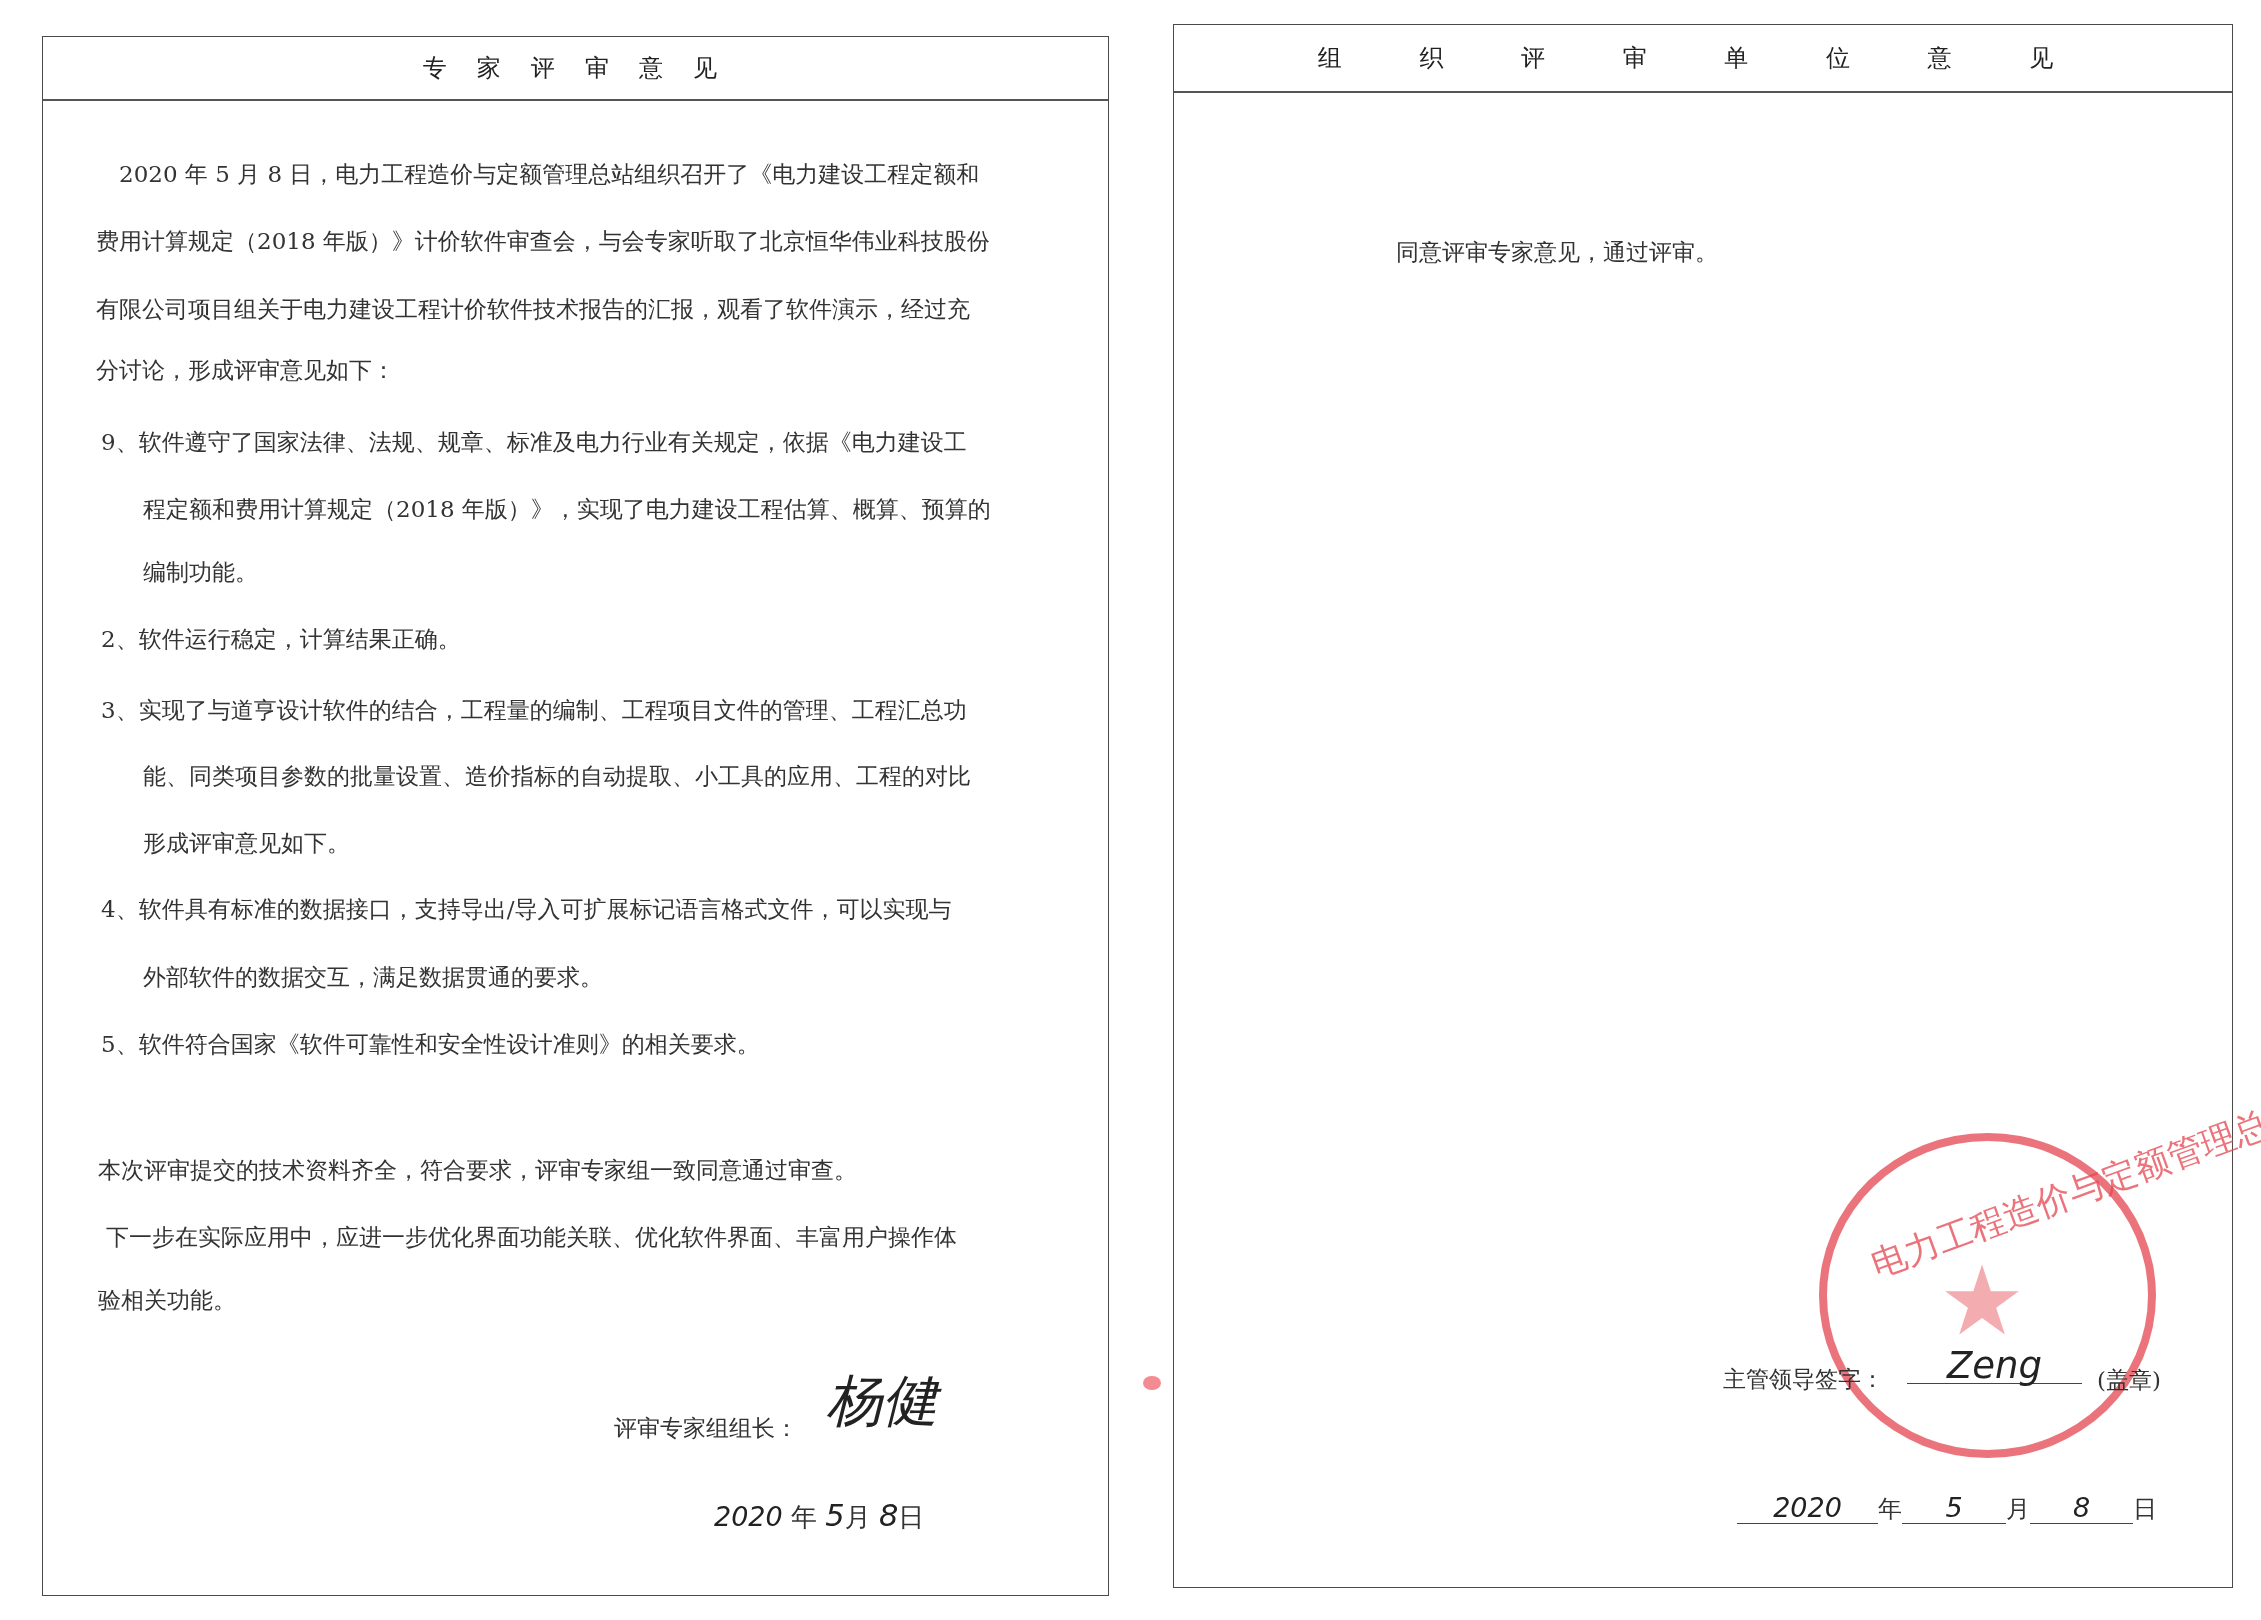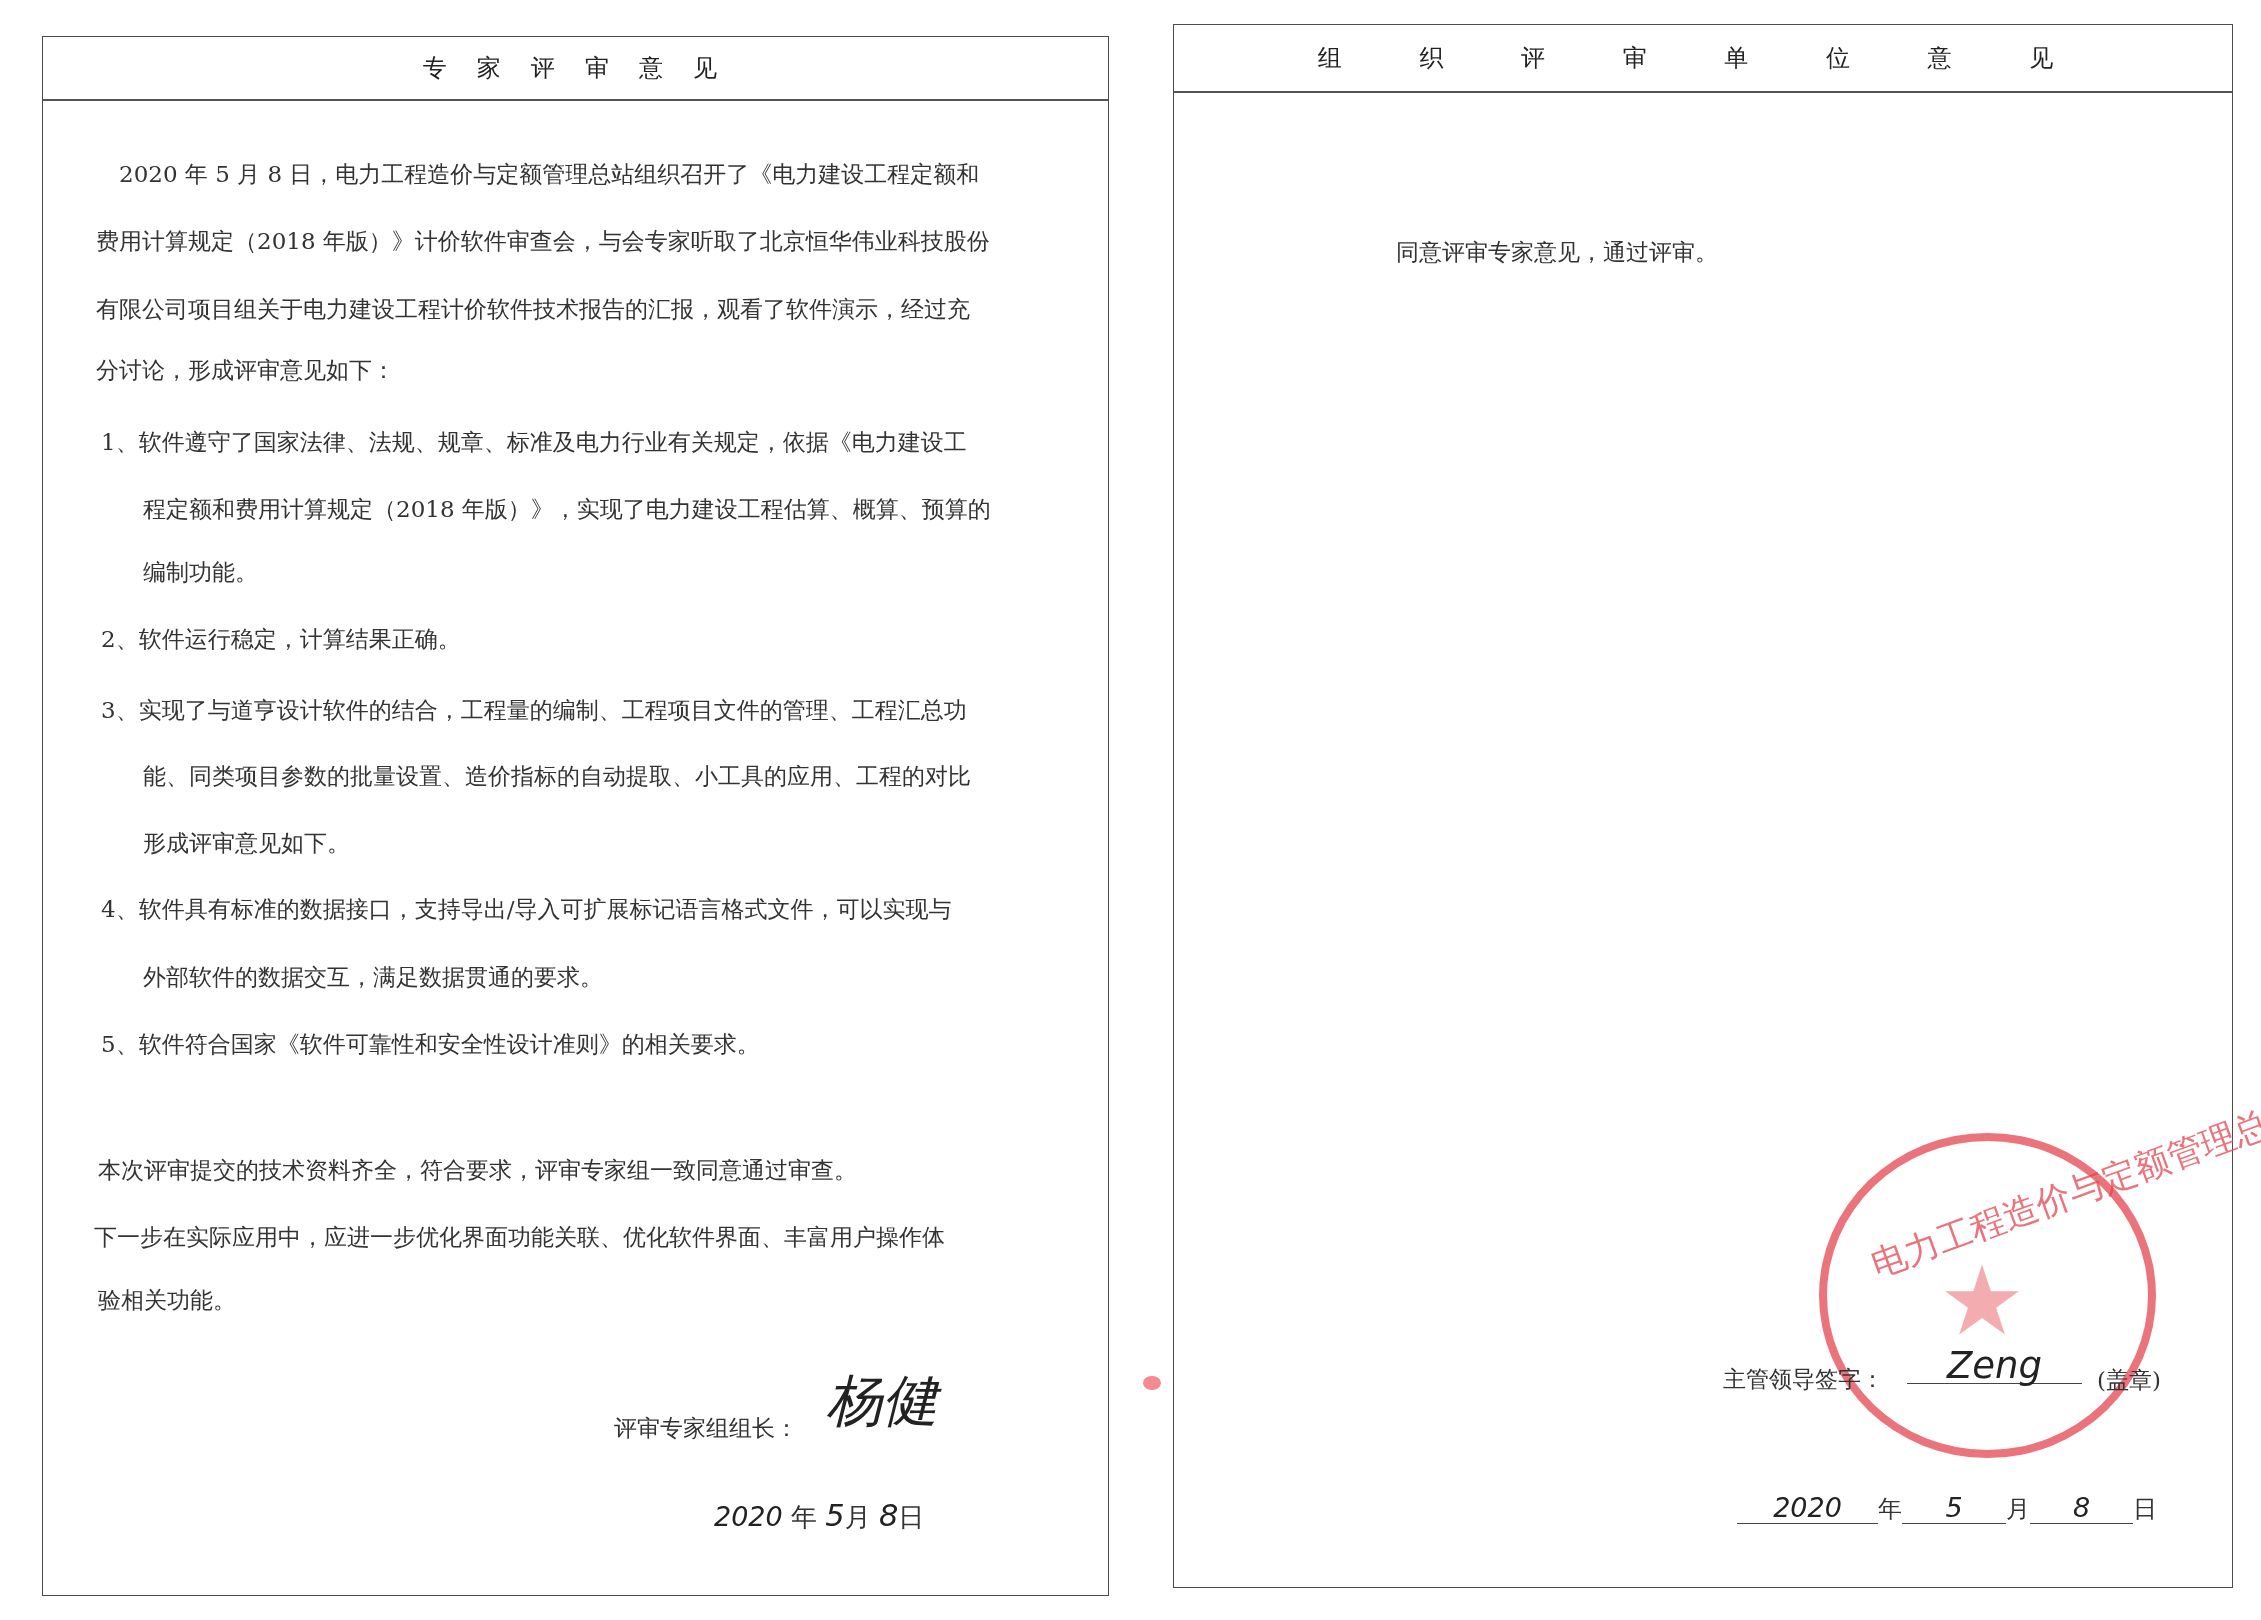--- a/index.html
+++ b/index.html
@@ -32,37 +32,37 @@
   <div class="head">
     <span>专 家 评 审 意 见</span>
   </div>
 </div>
 
 <div class="p" style="left:119px;top:151px;">2020 年  5 月  8 日，电力工程造价与定额管理总站组织召开了《电力建设工程定额和</div>
 <div class="p" style="left:96px;top:218px;">费用计算规定（2018 年版）》计价软件审查会，与会专家听取了北京恒华伟业科技股份</div>
 <div class="p" style="left:96px;top:286px;">有限公司项目组关于电力建设工程计价软件技术报告的汇报，观看了软件演示，经过充</div>
 <div class="p" style="left:96px;top:347px;">分讨论，形成评审意见如下：</div>
 
-<div class="p" style="left:101px;top:419px;">1、软件遵守了国家法律、法规、规章、标准及电力行业有关规定，依据《电力建设工</div>
+<div class="p" style="left:101px;top:419px;">9、软件遵守了国家法律、法规、规章、标准及电力行业有关规定，依据《电力建设工</div>
 <div class="p" style="left:143px;top:486px;">程定额和费用计算规定（2018 年版）》，实现了电力建设工程估算、概算、预算的</div>
 <div class="p" style="left:143px;top:549px;">编制功能。</div>
 
 <div class="p" style="left:101px;top:616px;">2、软件运行稳定，计算结果正确。</div>
 
 <div class="p" style="left:101px;top:687px;">3、实现了与道亨设计软件的结合，工程量的编制、工程项目文件的管理、工程汇总功</div>
 <div class="p" style="left:143px;top:753px;">能、同类项目参数的批量设置、造价指标的自动提取、小工具的应用、工程的对比</div>
 <div class="p" style="left:143px;top:820px;">形成评审意见如下。</div>
 
 <div class="p" style="left:101px;top:886px;">4、软件具有标准的数据接口，支持导出/导入可扩展标记语言格式文件，可以实现与</div>
 <div class="p" style="left:143px;top:954px;">外部软件的数据交互，满足数据贯通的要求。</div>
 
 <div class="p" style="left:101px;top:1021px;">5、软件符合国家《软件可靠性和安全性设计准则》的相关要求。</div>
 
 <div class="p" style="left:98px;top:1147px;">本次评审提交的技术资料齐全，符合要求，评审专家组一致同意通过审查。</div>
-<div class="p" style="left:94px;top:1214px;">下一步在实际应用中，应进一步优化界面功能关联、优化软件界面、丰富用户操作体</div>
+<div class="p" style="left:106px;top:1214px;">下一步在实际应用中，应进一步优化界面功能关联、优化软件界面、丰富用户操作体</div>
 <div class="p" style="left:98px;top:1277px;">验相关功能。</div>
 
 <div class="p" style="left:614px;top:1405px;">评审专家组组长：</div>
 <div class="sig" style="left:826px;top:1364px;font-size:56px;">杨健</div>
 
 <div style="position:absolute;left:714px;top:1498px;font-size:26px;color:#333;white-space:nowrap;">
   <span class="sig" style="position:static;font-size:27px;">2020</span>
   <span>年</span>
   <span class="sig" style="position:static;font-size:30.5px;">5</span><span>月</span>
   <span class="sig" style="position:static;font-size:30.5px;">8</span><span>日</span>

